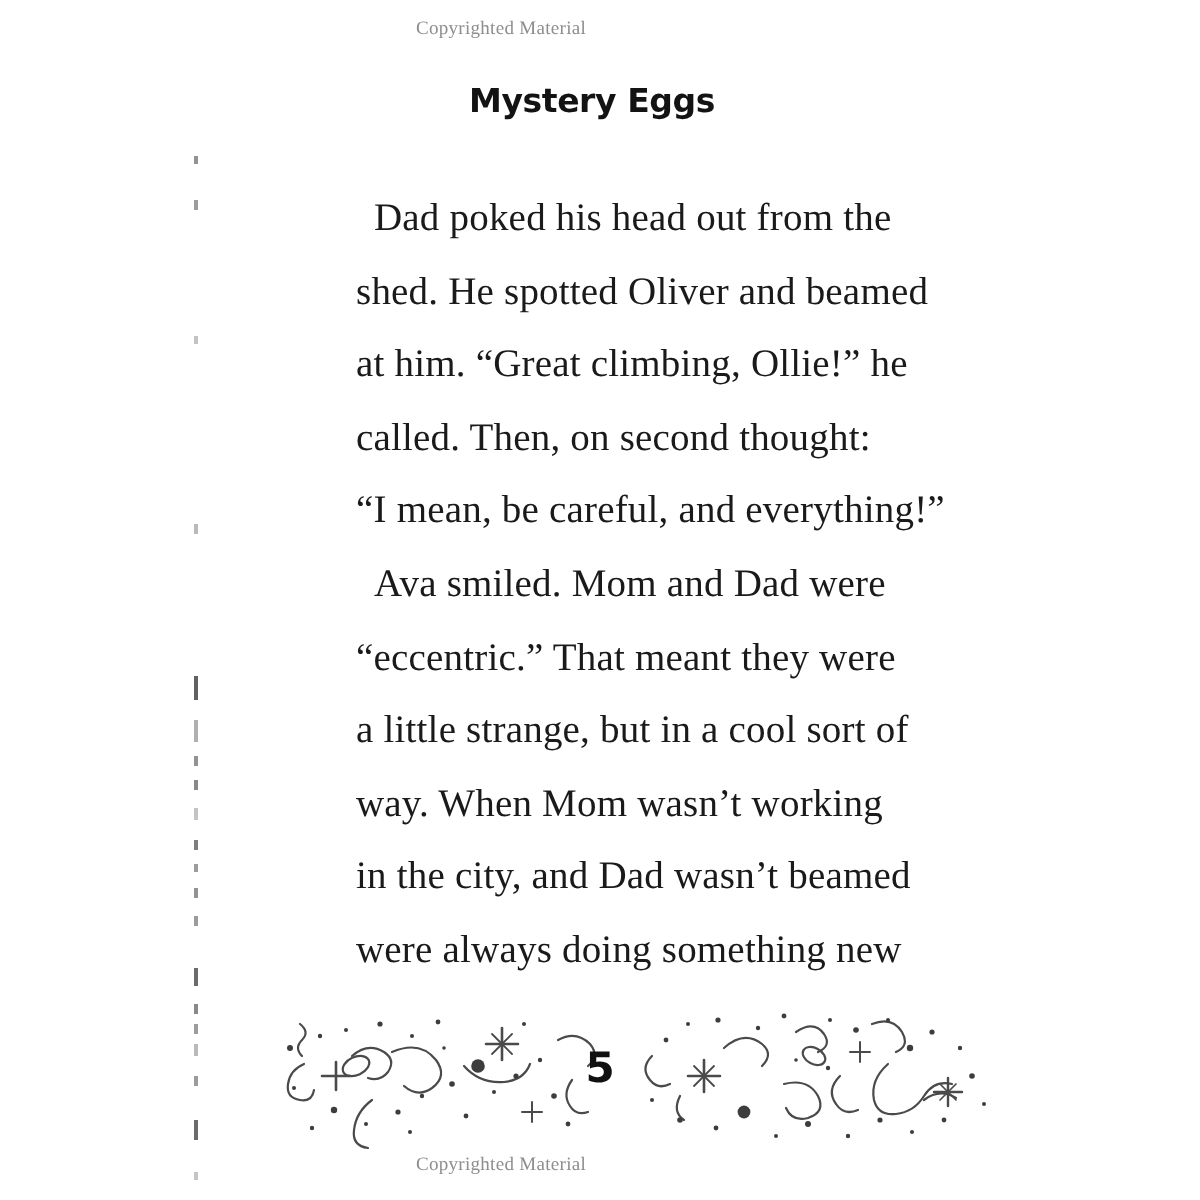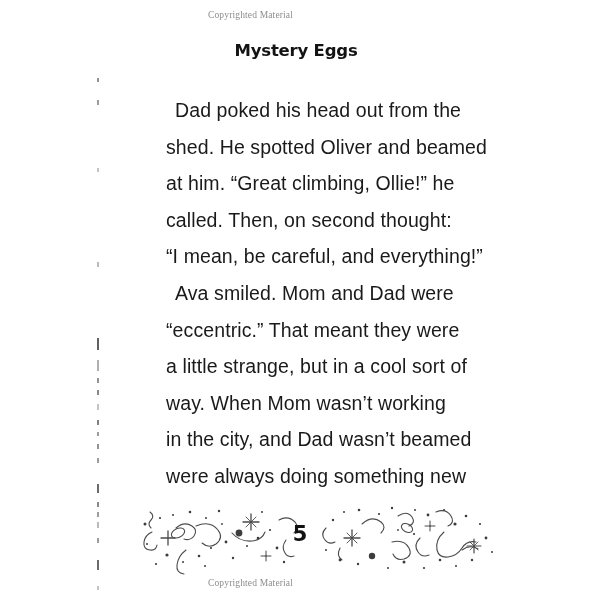--- a/index.html
+++ b/index.html
@@ -47,26 +47,27 @@
   }
 
   
   #body-text {
     position: absolute;
     left: 166px;
     top: 92px;
     width: 270px;
   }
   .text-line {
-    font-family: Liberation Sans, sans-serif;
+    font-family: Liberation Serif, serif;
     font-size: 19.5px;
     line-height: 36.6px;
     color: #1a1a1a;
     white-space: pre;
     letter-spacing: 0.1px;
+    margin-left: 12px;
   }
   .text-line.indent { text-indent: 0; padding-left: 9px; }
 
   
   #gutter-marks {
     position: absolute;
     left: 97px;
     top: 0;
     width: 4px;
     height: 600px;

